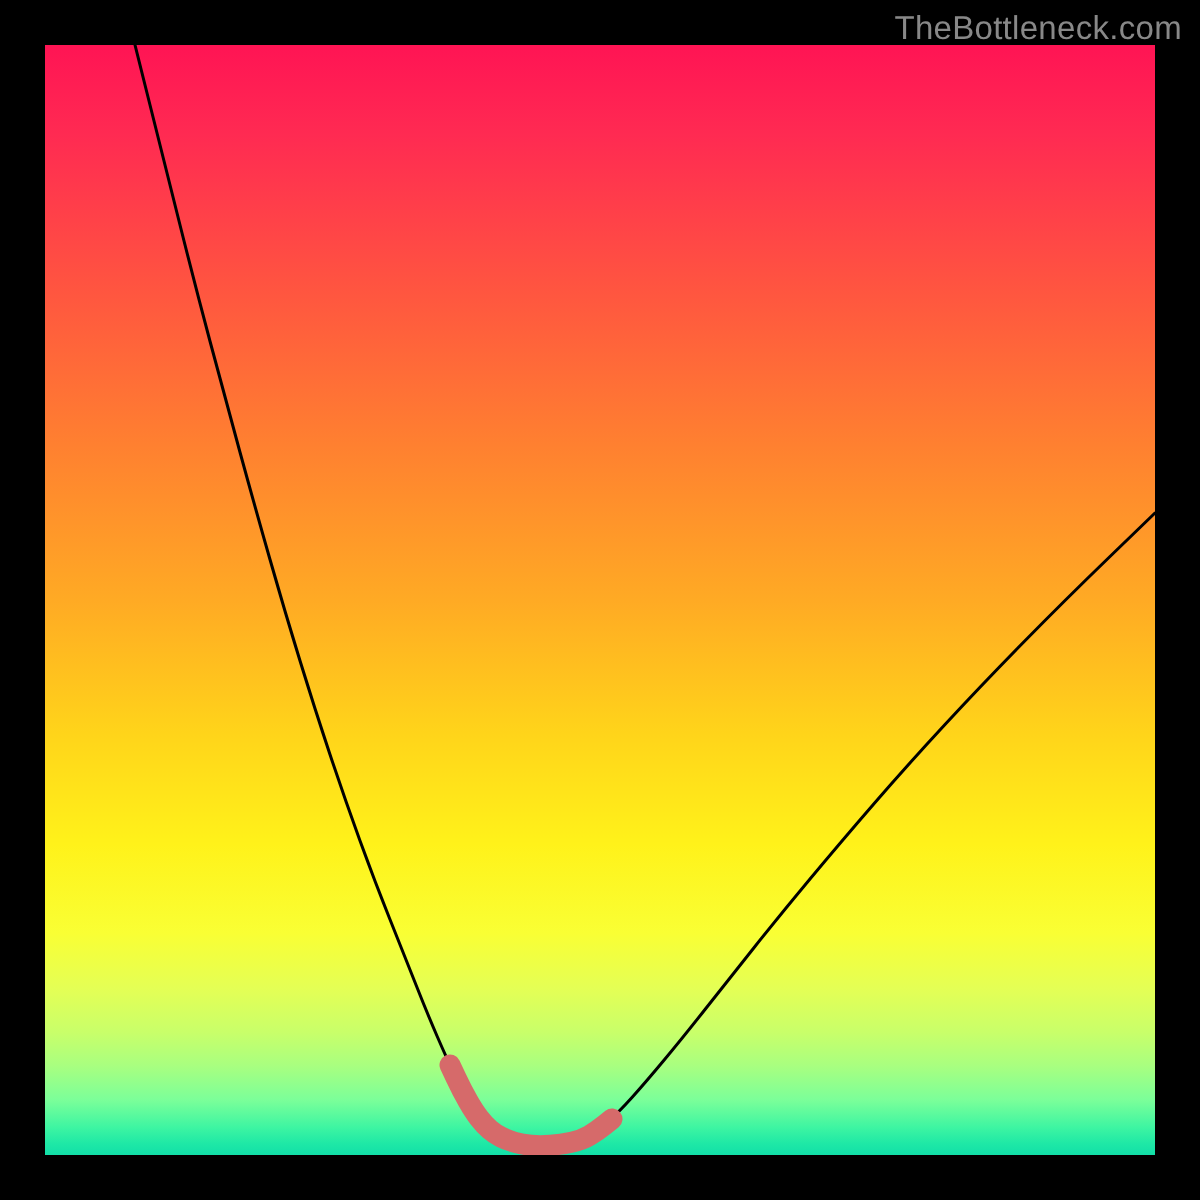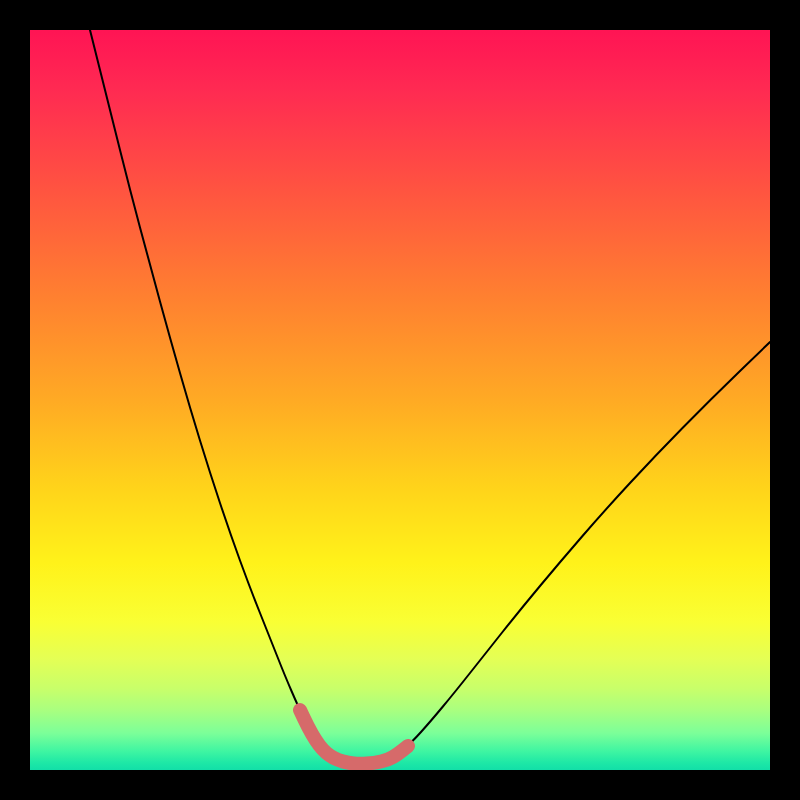--- a/index.html
+++ b/index.html
@@ -58,20 +58,21 @@
     top: 30px;
     width: 740px;
     height: 740px;
     z-index: 2;
   }
 </style>
 </head>
 <body>
 <div class="frame">
 
+  <div class="watermark">TheBottleneck.com</div>
 
   <div class="plot"></div>
 
   <svg class="curves" viewBox="0 0 740 740" preserveAspectRatio="none">
     <g>
       <path id="left-curve" fill="none" stroke="#000" stroke-width="2" stroke-linecap="round" d="M 60 0 Q 60 0 70 40 Q 80 80 90 120 Q 100 160 110 197.5 Q 120 235 130 271.5 Q 140 308 150 343 Q 160 378 170 410.5 Q 180 443 190 473 Q 200 503 210 530.5 Q 220 558 230 583 Q 240 608 247.5 627 Q 255 646 261.5 661 Q 268 676 273 686.5 Q 278 697 282 704 Q 286 711 289.5 715.5 Q 293 720 296.5 723 Q 300 726 304 728 Q 308 730 313 731.5 Q 318 733 324 733.5 Q 330 734 337 733.5 Q 344 733 351 731.5 L 358 730"></path>
       <path id="right-curve" fill="none" stroke="#000" stroke-width="2" stroke-linecap="round" d="M 358 730 Q 358 730 363 727 Q 368 724 375 718 Q 382 712 391 702 Q 400 692 412.5 677 Q 425 662 440 643 Q 455 624 472.5 602 Q 490 580 510 556 Q 530 532 552.5 506 Q 575 480 600 453 Q 625 426 652.5 398 Q 680 370 710 341 L 740 312"></path>
       <path id="valley-stroke" fill="none" stroke="#d66a6a" stroke-width="14" stroke-linecap="round" stroke-linejoin="round" d="M 270 680 Q 270 680 274 688.5 Q 278 697 282 704 Q 286 711 289.5 715.5 Q 293 720 296.5 723 Q 300 726 304 728 Q 308 730 313 731.5 Q 318 733 324 733.5 Q 330 734 337 733.5 Q 344 733 351 731.5 Q 358 730 363 727 Q 368 724 373 720 L 378 716"></path>
     </g>
   </svg>

